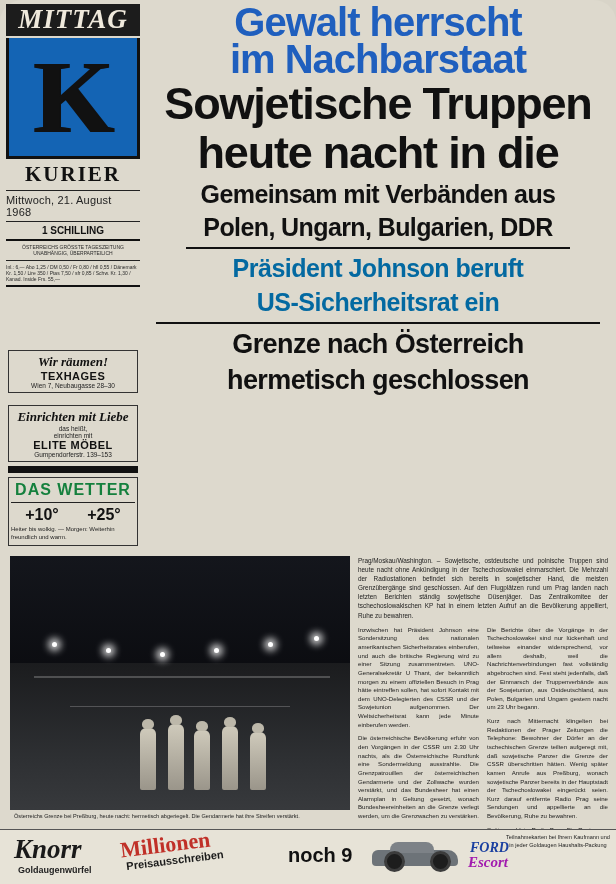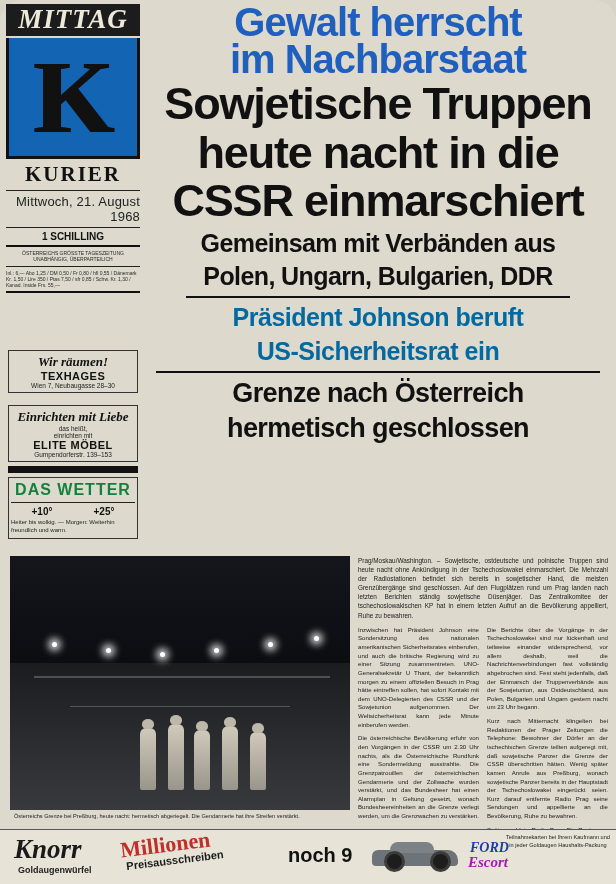--- a/index.html
+++ b/index.html
@@ -57,21 +57,21 @@
     letter-spacing:2px;
     color:#111;
     margin-top:3px;
   }
   .rule{
     border-top:1px solid #222;
     margin:3px 0;
   }
   .rule.thick{border-top:2px solid #111;}
   .dateline{
-    text-align:right;font-size:13px;color:#222;
+    text-align:left;font-size:11px;color:#222;
     letter-spacing:.2px;
   }
   .price{
     text-align:center;font-weight:bold;font-size:10px;color:#111;
     margin-top:2px;
   }
 
   
   .adbox{
     border:1px solid #333;
@@ -92,21 +92,21 @@
     font-weight:bold;font-size:11px;text-align:center;color:#111;
     letter-spacing:.5px;
   }
   .adline{font-size:6.5px;text-align:center;color:#222;}
   .wetter{
     font-weight:bold;font-size:16px;text-align:center;color:#15803d;
     letter-spacing:1px;
   }
   .temps{
     display:flex;justify-content:space-around;
-    font-weight:bold;font-size:10px;color:#111;margin-top:2px;
+    font-weight:bold;font-size:16px;color:#111;margin-top:2px;
   }
   .wettertext{font-size:6px;color:#222;margin-top:2px;line-height:1.3;}
 
   .band{
     background:#111;height:7px;margin:4px 2px 0 2px;
   }
 
   
   .heads{
     position:absolute;left:146px;top:4px;width:464px;
@@ -304,21 +304,20 @@
       <div class="wettertext">Heiter bis wolkig. — Morgen: Weiterhin freundlich und warm.</div>
     </div>
   </div>
 
   <div class="heads">
     <div class="h-blue">Gewalt herrscht</div>
     <div class="h-blue">im Nachbarstaat</div>
 
     <div class="h-main">Sowjetische Truppen</div>
     <div class="h-main">heute nacht in die</div>
-    <div class="h-main">CSSR einmarschiert</div>
 
     <div class="h-sub">Gemeinsam mit Verbänden aus</div>
     <div class="h-sub">Polen, Ungarn, Bulgarien, DDR</div>
 
     <div class="hr-blk"></div>
 
     <div class="h-sub2">Präsident Johnson beruft</div>
     <div class="h-sub2">US-Sicherheitsrat ein</div>
 
     <div class="hr-blk2"></div>

